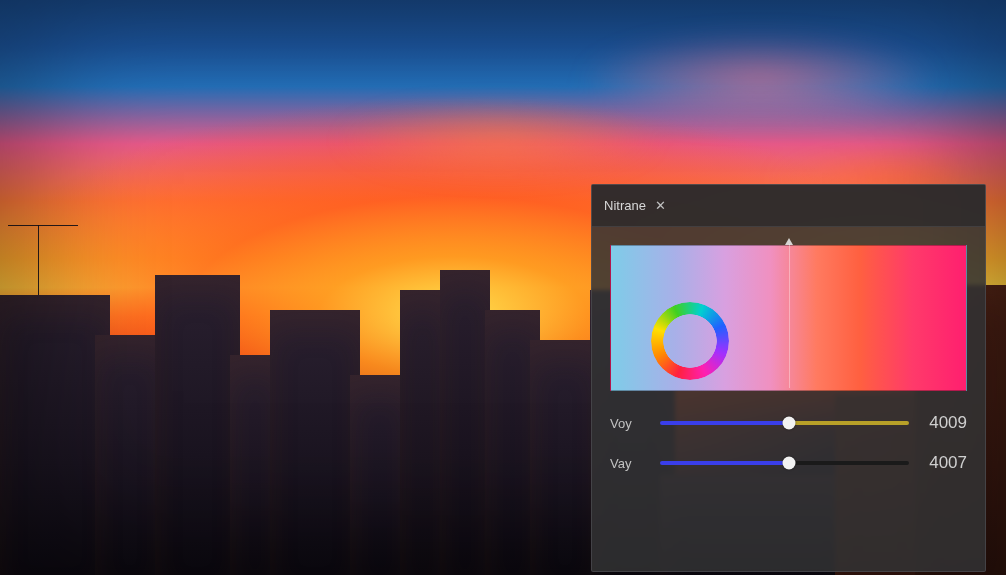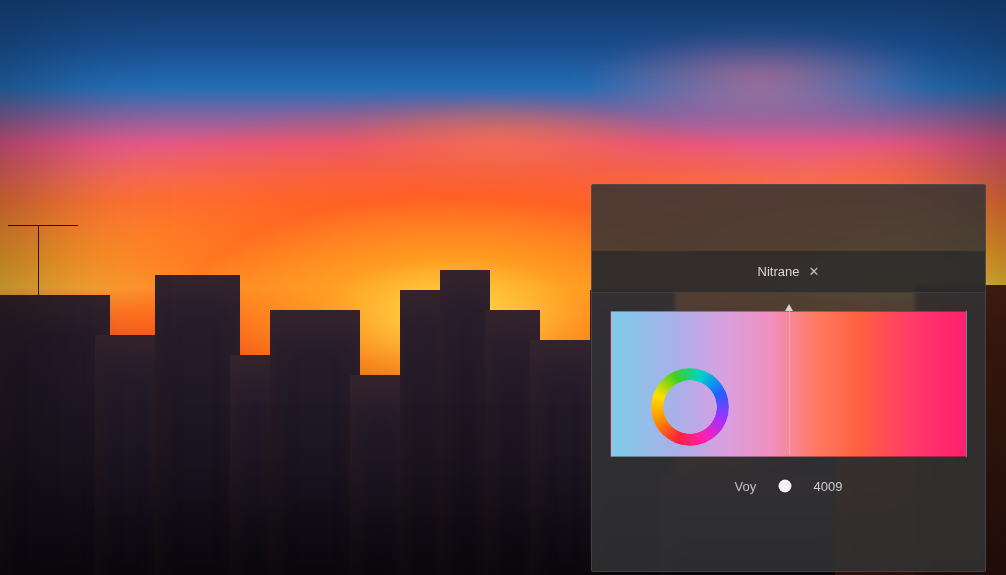--- a/index.html
+++ b/index.html
@@ -1,15 +1,15 @@
 <!DOCTYPE html>
 <html><head>
   <meta charset="utf-8">
   <style>
-    * { box-sizing: border-box; margin: 0; padding: 0; justify-content: center; }
+    * { box-sizing: border-box; margin: 0; padding: 0; }
     body {
       width: 1006px;
       height: 575px;
       overflow: hidden;
       position: relative;
       font-family: -apple-system, BlinkMacSystemFont, "Segoe UI", Arial, sans-serif;
       background: #0a1a3a;
     }
     .bg {
       position: absolute;
@@ -191,21 +191,21 @@
       top: -8px;
       width: 0; height: 0;
       border-left: 4px solid transparent;
       border-right: 4px solid transparent;
       border-bottom: 7px solid rgba(230,230,230,0.9);
       pointer-events: none;
     }
     .sliders {
       padding: 18px 18px 12px 18px;
       display: flex;
-      flex-direction: row;
+      flex-direction: column;
       gap: 20px;
     }
     .slider-row {
       display: flex;
       align-items: center;
       gap: 14px;
     }
     .slider-row .label {
       flex: 0 0 36px;
       color: #c2c2c2;
@@ -235,21 +235,21 @@
       height: 13px;
       border-radius: 50%;
       background: #f2f2f2;
       transform: translate(-50%, -50%);
       box-shadow: 0 0 2px rgba(0,0,0,0.6);
     }
     .slider-row .value {
       flex: 0 0 44px;
       text-align: right;
       color: #cfcfcf;
-      font-size: 13px;
+      font-size: 17px;
     }
   </style>
 </head>
 <body>
 
 <div class="bg"></div>
 <div class="sky-cloud"></div>
 <div class="skyline">
   <div class="crane"></div>
   <div class="building b1"></div>
@@ -283,14 +283,22 @@
   </div>
   <div class="sliders" id="sliders">
       <div class="slider-row">
         <span class="label">Voy</span>
         <div class="track-wrap">
           <div class="track t1"></div>
           <div class="thumb" style="left: 52%;"></div>
         </div>
         <span class="value">4009</span>
       </div>
+      <div class="slider-row">
+        <span class="label">Vay</span>
+        <div class="track-wrap">
+          <div class="track t2"></div>
+          <div class="thumb" style="left: 52%;"></div>
+        </div>
+        <span class="value">4007</span>
+      </div>
     </div>
 </div>
 
 </body></html>

